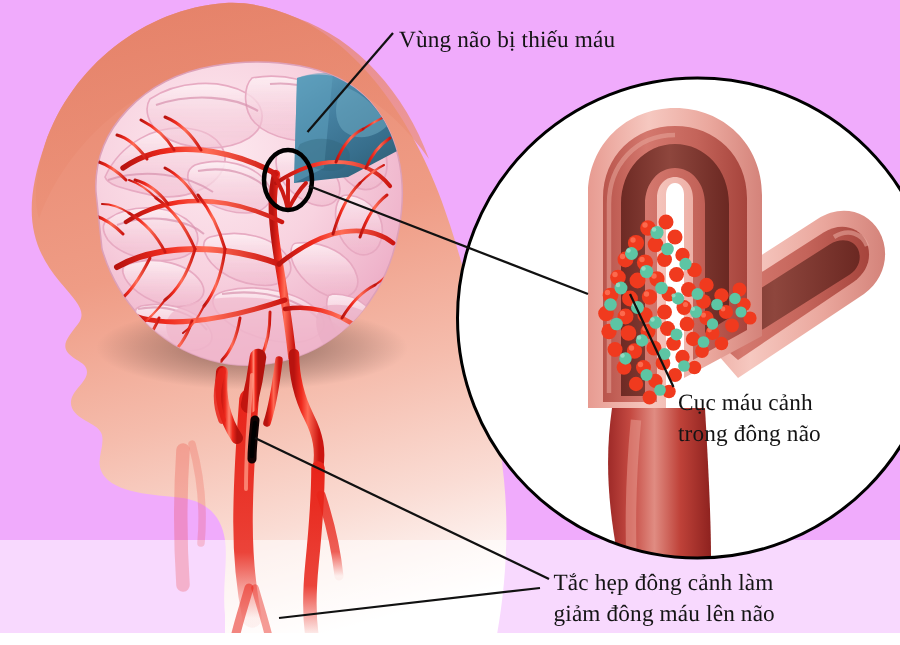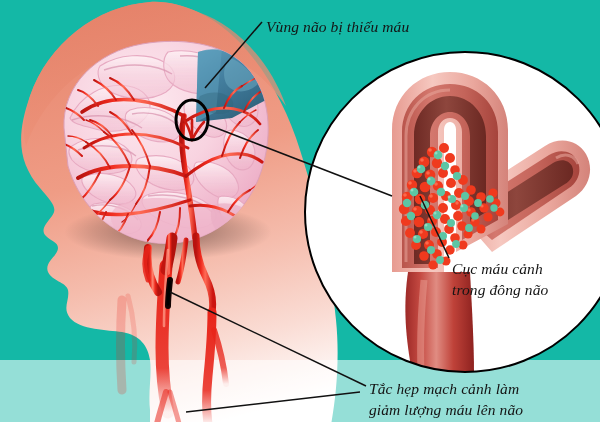--- a/index.html
+++ b/index.html
@@ -4,24 +4,23 @@
 <style>
   html, body {
     margin: 0;
     padding: 0;
     background: #ffffff;
   }
   #canvas {
     position: relative;
     width: 600px;
     height: 422px;
-    background: #14b8a6;
+    background: #f0abfc;
     overflow: hidden;
     font-family: "Liberation Serif", "DejaVu Serif", serif;
-    font-style: italic;
   }
   .layer {
     position: absolute;
     left: 0;
     top: 0;
     width: 600px;
     height: 430px;
   }
   .label {
     position: absolute;
@@ -479,17 +478,17 @@
   </svg>
 
   <div class="label" id="label-ischemia">Vùng não bị thiếu máu</div>
 
   <div class="label" id="label-clot">
     <span class="lbl-line">Cục máu cảnh</span>
     <span class="lbl-line">trong đông não</span>
   </div>
 
   <div class="label" id="label-stenosis">
-    <span class="lbl-line">Tắc hẹp mạch cảnh làm</span>
-    <span class="lbl-line">giảm lượng máu lên não</span>
+    <span class="lbl-line">Tắc hẹp đông cảnh làm</span>
+    <span class="lbl-line">giảm đông máu lên não</span>
   </div>
 
 </div>
 
 </body></html>

